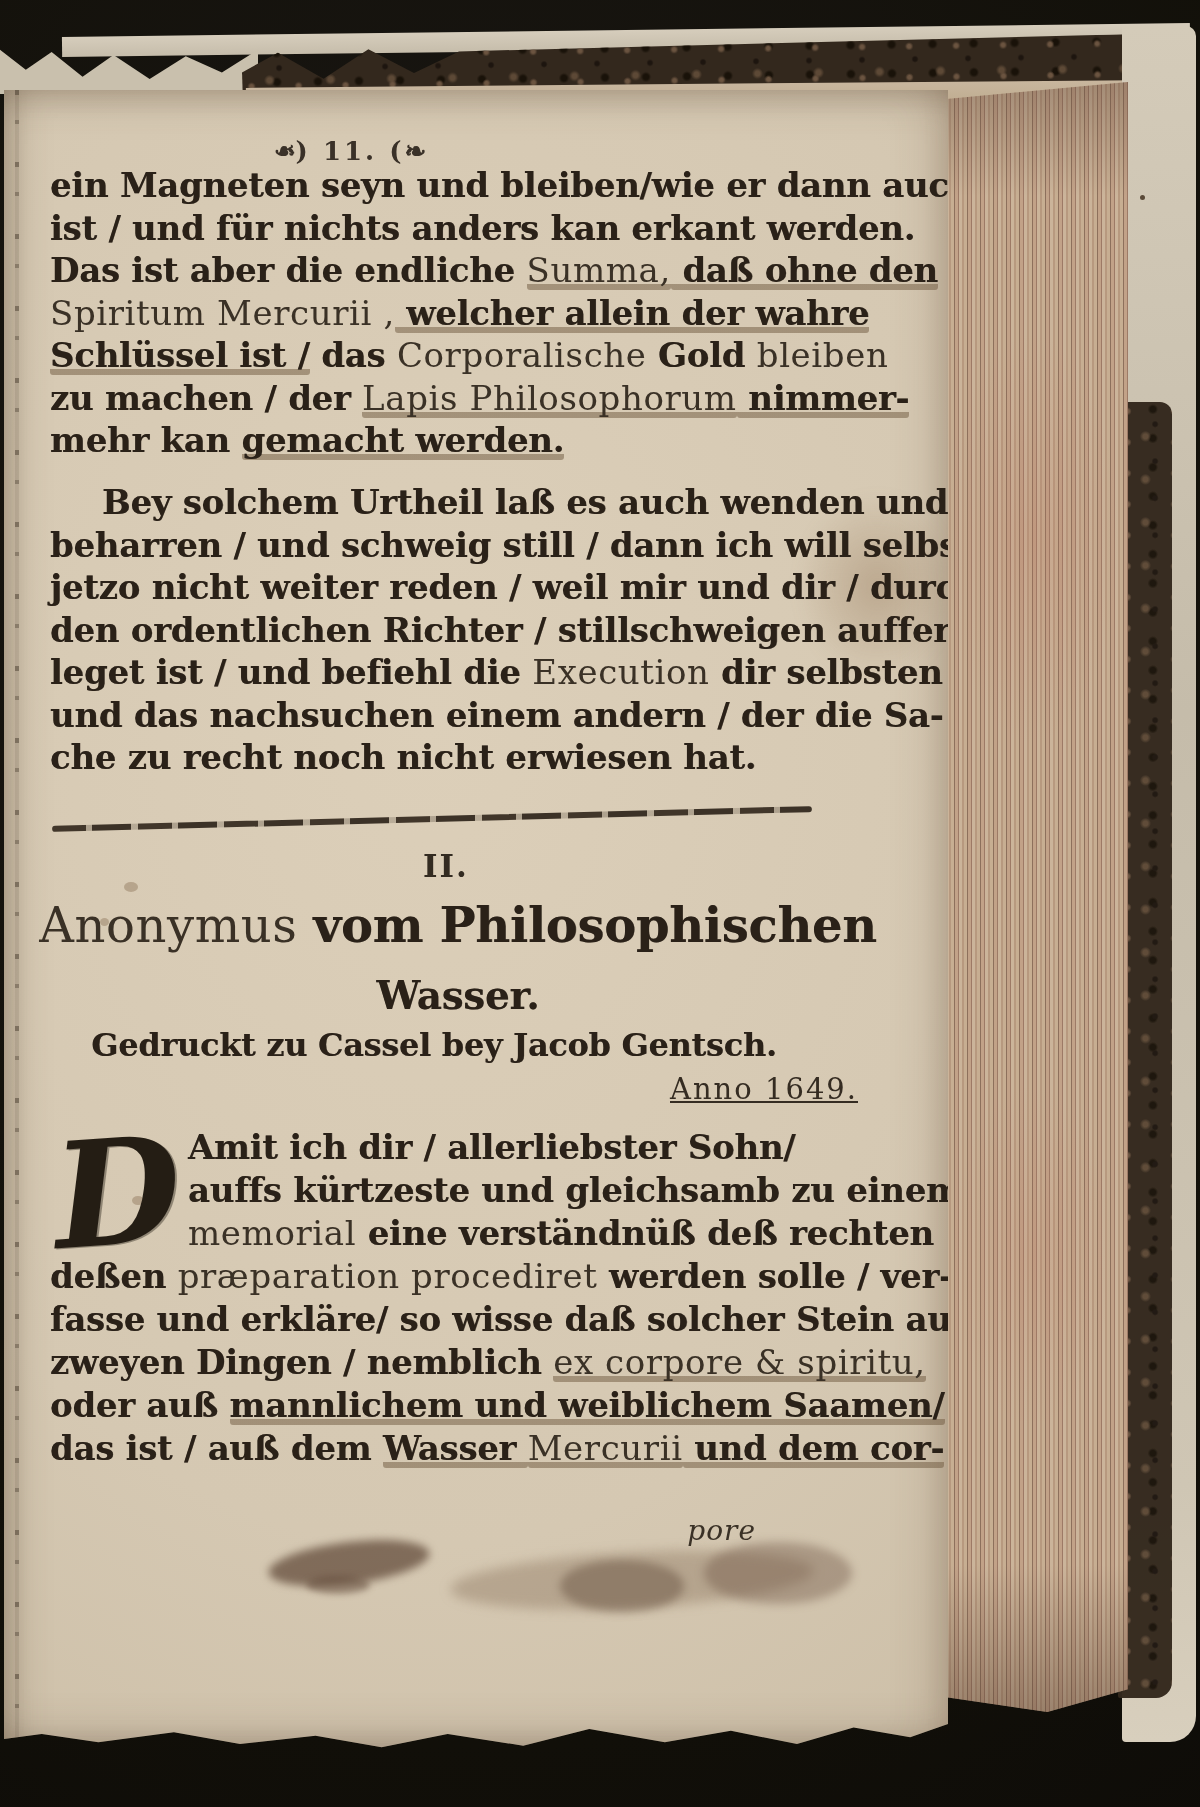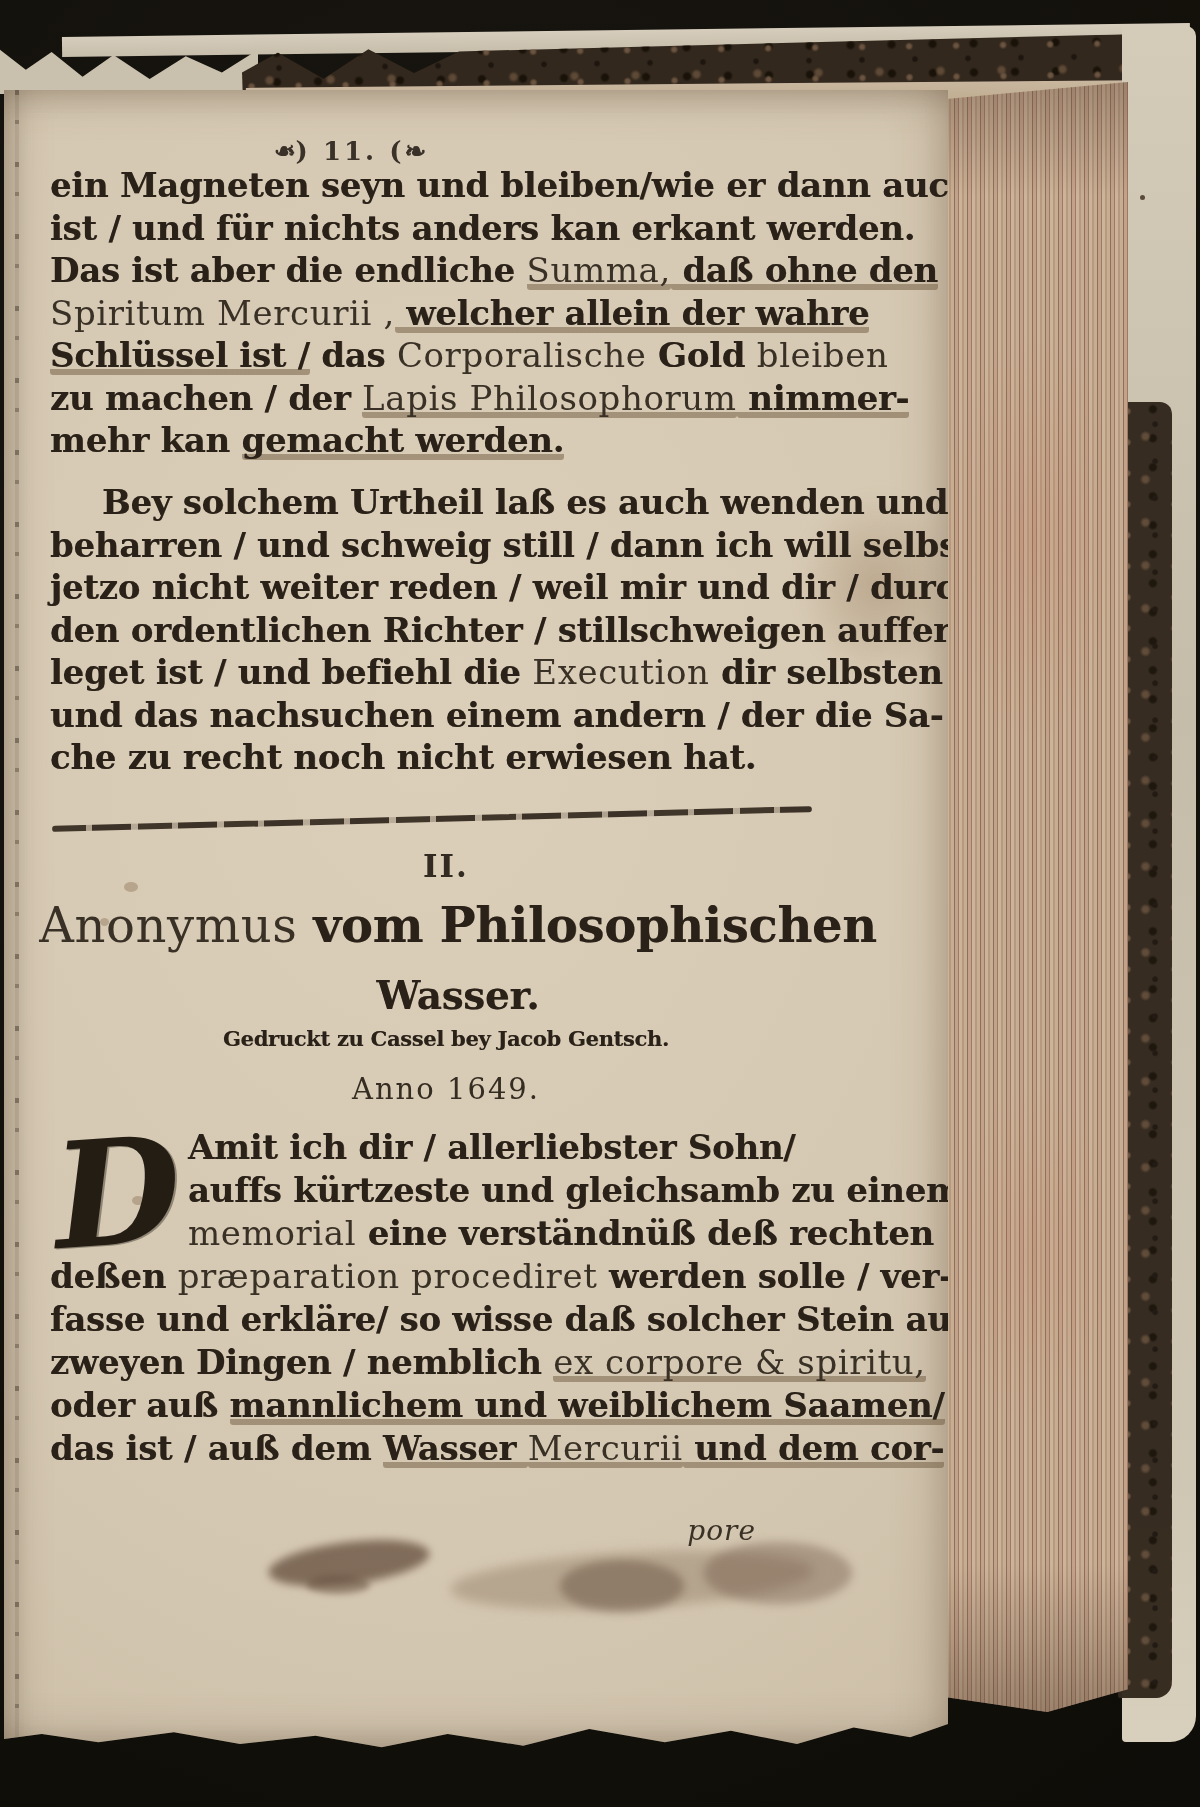--- a/index.html
+++ b/index.html
@@ -63,22 +63,22 @@
   .orn-flip{display:inline-block;transform:scaleX(-1);}
   .p1{left:46px;top:74px;width:810px;}
   .p2{left:46px;top:391px;width:810px;}
   .divider{position:absolute;left:48px;top:726px;width:760px;height:6px;transform:rotate(-1.5deg);border-radius:3px;
       background:repeating-linear-gradient(90deg,#41362a 0 34px, rgba(65,54,42,.28) 34px 40px, #3c3227 40px 79px, rgba(65,54,42,.22) 79px 86px);}
   .numeral{left:46px;top:758px;width:792px;text-align:center;font-size:31px;letter-spacing:2px;color:#332b21;font-weight:bold;}
   .titles{left:24px;top:800px;width:860px;}
   .titles .line{text-align:center;white-space:nowrap;}
   .titles .line:nth-child(1){height:76px;font-size:48px;line-height:70px;}
   .titles .line:nth-child(2){height:62px;font-size:39px;line-height:58px;}
-  .imprint{left:46px;top:936px;width:792px;text-align:center;font-size:21px;}
-  .anno{left:46px;top:982px;width:792px;text-align:center;font-size:29px;letter-spacing:2px;color:#352c22;}
+  .imprint{left:34px;top:936px;width:792px;text-align:center;font-size:32px;}
+  .anno{left:62px;top:982px;width:792px;text-align:right;font-size:29px;letter-spacing:2px;color:#352c22;text-decoration:underline;}
   .p3{left:46px;top:1036px;width:820px;}
   .p3 .line{height:43px;font-size:34px;line-height:43px;}
   .dropcap{left:50px;top:1008px;font-size:146px;line-height:190px;font-weight:700;font-style:italic;
       color:#241d14;transform:rotate(-4deg);text-shadow:2px 1px 0 rgba(36,29,20,.4);}
   .catchword{left:46px;top:1424px;width:706px;text-align:right;font-size:28px;letter-spacing:1px;color:#3a3126;font-style:italic;}
   .smudge{position:absolute;border-radius:50%;pointer-events:none;}
   .sm1{left:264px;top:1452px;width:162px;height:42px;background:rgba(95,72,55,.72);filter:blur(4px);transform:rotate(-7deg);}
   .sm2{left:302px;top:1486px;width:64px;height:18px;background:rgba(95,72,55,.5);filter:blur(3px);}
   .sm3{left:446px;top:1462px;width:364px;height:56px;background:rgba(112,86,64,.30);filter:blur(6px);transform:rotate(-3deg);}
   .sm4{left:556px;top:1470px;width:124px;height:52px;background:rgba(100,78,60,.46);filter:blur(4px);}

